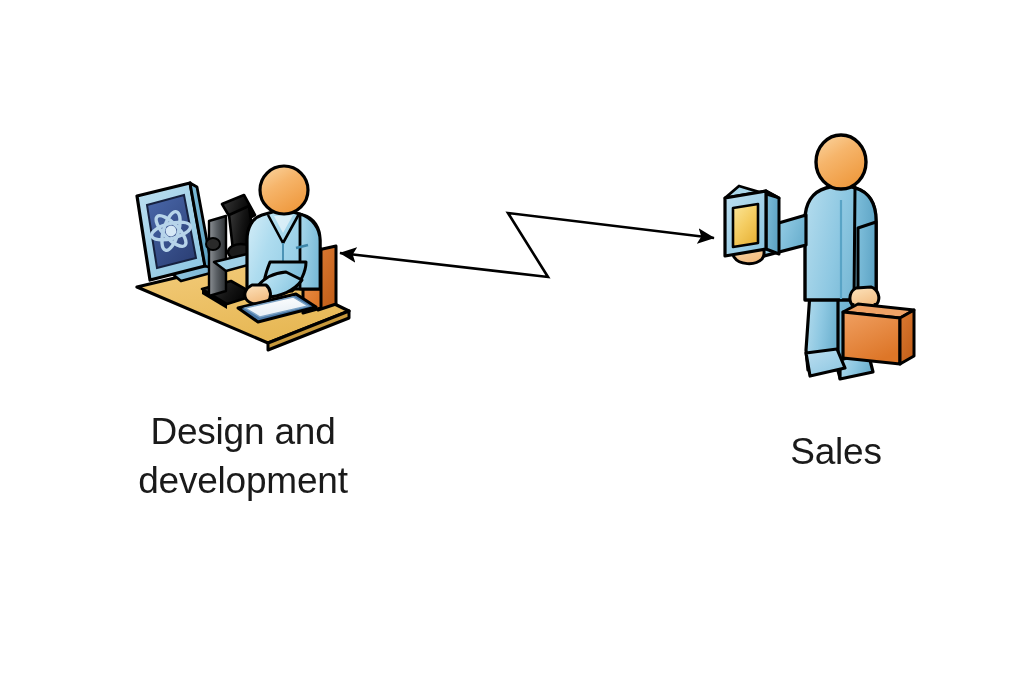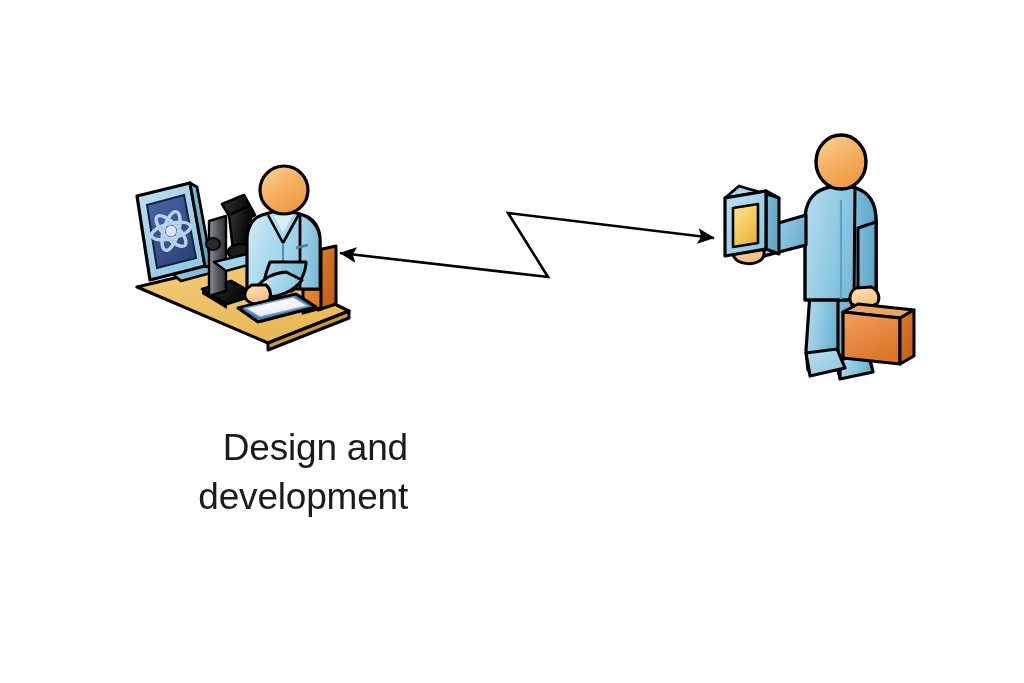--- a/index.html
+++ b/index.html
@@ -34,23 +34,22 @@
     font-family: "Liberation Sans", sans-serif;
     font-size: 37px;
     font-weight: 400;
     line-height: 1.32;
     letter-spacing: -0.2px;
     white-space: pre-line;
     user-select: none;
   }
   #label-design {
     left: 78px;
-    top: 424px;
+    top: 408px;
     width: 330px;
-    text-align: right;
   }
   #label-sales {
     left: 712px;
     top: 428px;
     width: 248px;
   }
 </style>
 </head>
 <body>
 
@@ -288,14 +287,15 @@
     </g>
 
     <g>
       <polyline points="714,238 508,213 548,277 340,253" fill="none" stroke="#000000" stroke-width="2.6" stroke-linejoin="miter" stroke-linecap="butt" marker-start="url(#arrowHeadStart)" marker-end="url(#arrowHeadEnd)"></polyline>
     </g>
   </svg>
 
   <div class="node-label" id="label-design">Design and
 development</div>
 
+  <div class="node-label" id="label-sales">Sales</div>
 
 </div>
 
 </body></html>

